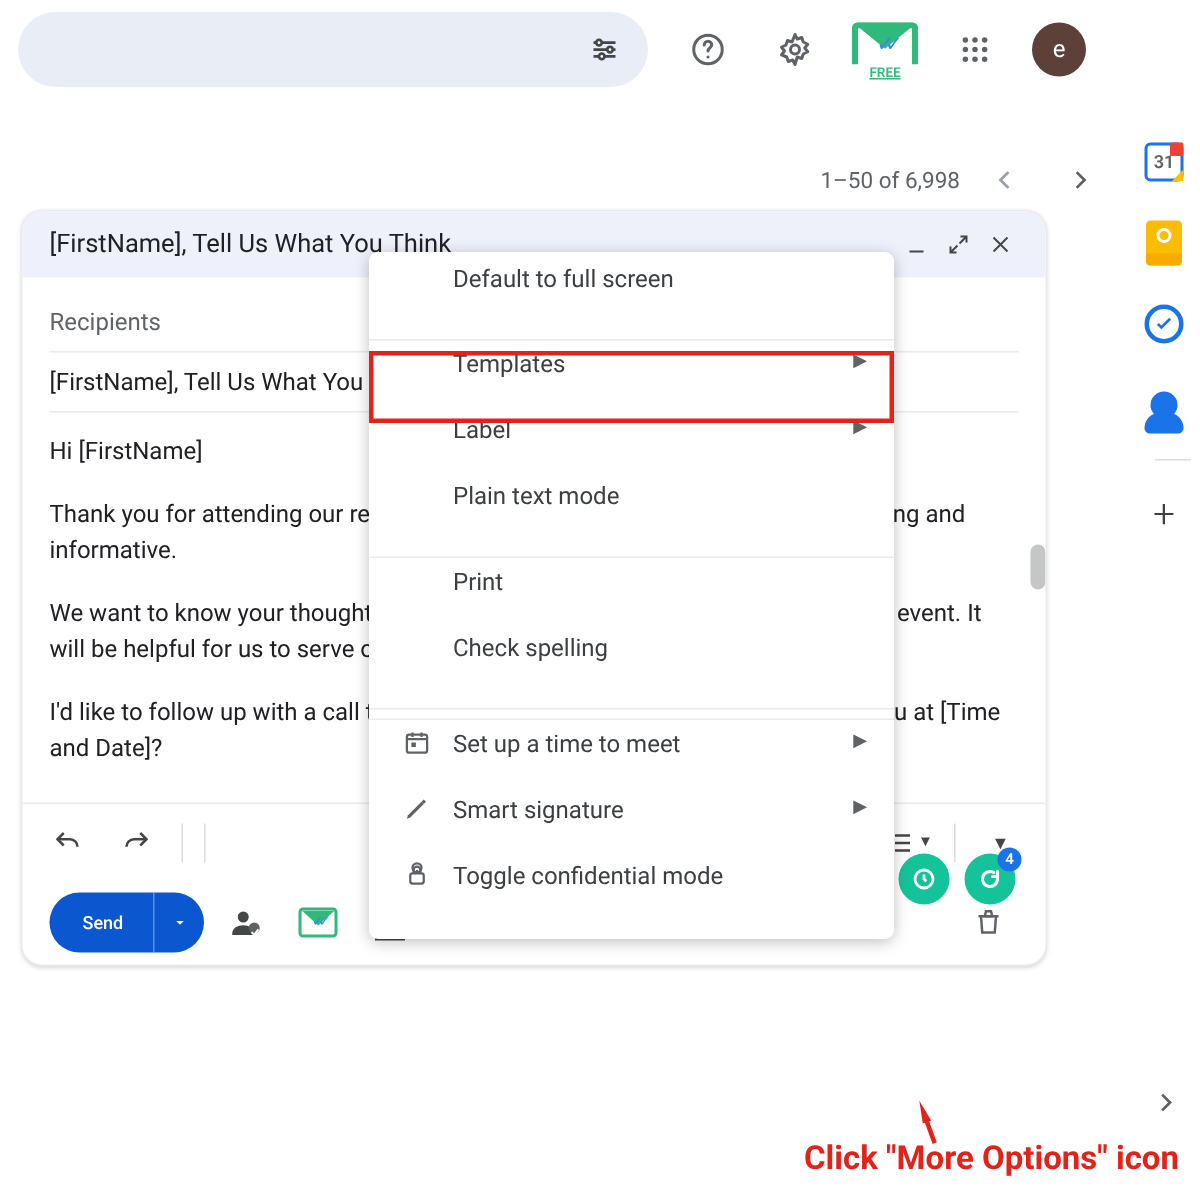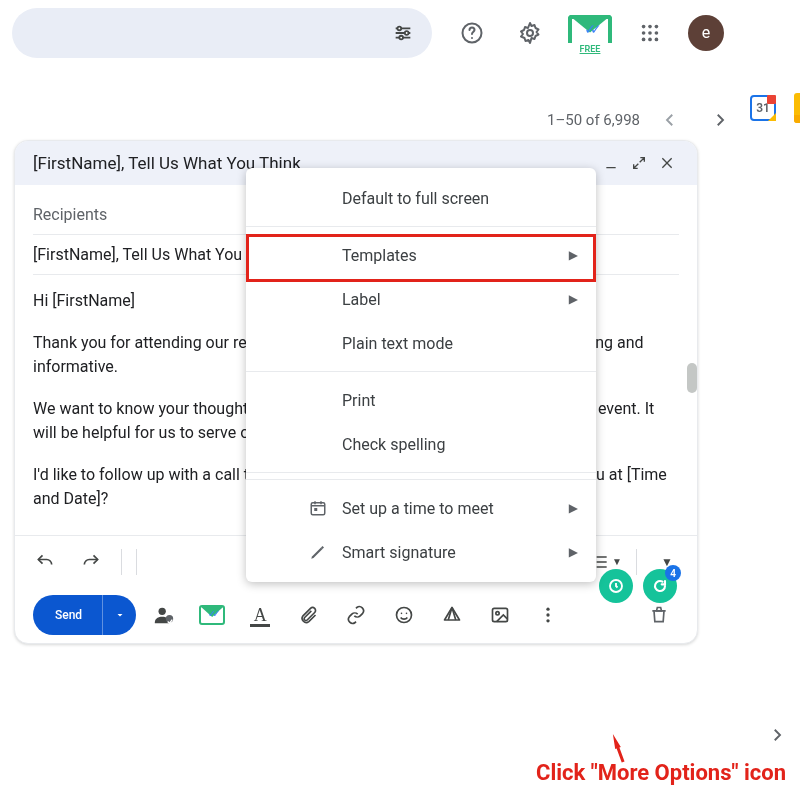--- a/index.html
+++ b/index.html
@@ -45,29 +45,29 @@
   .foot-icon.underline-top::after { content:''; position:absolute; bottom:8px; left:10px; right:10px; height:3px; background:#444746;}
   .foot-spacer { flex:1; }
   .foot-icon.trash { color:#5f6368;}
   .scrollbar-indicator { position:absolute; right:0; top:222px; width:10px; height:30px; background:#c4c7c5; border-radius:5px;}
   .green-bubble { width:34px; height:34px; border-radius:50%; background:#15c39a; color:#fff; display:flex; align-items:center; justify-content:center; position:relative;}
   .green-bubble .badge { position:absolute; top:-4px; right:-4px; width:16px; height:16px; border-radius:50%; background:#1a73e8; color:#fff; font-size:10px; display:flex; align-items:center; justify-content:center; font-weight:600;}
   .bubble-row { position:absolute; right:20px; top:428px; display:flex; gap:10px; }
 
   
   .menu { position:absolute; left:246px; top:168px; width:350px; background:#fff; border-radius:6px; box-shadow:0 2px 10px rgba(0,0,0,.25); padding:8px 0; z-index:50;}
-  .menu-item { display:flex; align-items:center; height:44px; font-size:16px; color:#3c4043; padding:0 22px; gap:14px; position:relative; cursor:pointer;margin-left:40px;}
+  .menu-item { display:flex; height:44px; font-size:16px; color:#3c4043; padding:0 22px; gap:14px; position:relative; cursor:pointer;}
   .menu-item .mi-icon { width:20px; display:flex; justify-content:center; color:#5f6368;}
   .menu-item .sub-arrow { position:absolute; right:18px; color:#5f6368; font-size:12px;}
   .menu-item.noicon { padding-left:56px;}
   .menu-sep { height:1px; background:#e8eaed; margin:6px 0;}
   .highlight-box { position:absolute; left:246px; top:234px; width:350px; height:48px; border:3px solid #e2231a; z-index:60; pointer-events:none;}
 
   
-  .siderail { position:absolute; right:6px; top:90px; width:44px; display:flex; flex-direction:row; gap:18px; align-items:flex-end;}
+  .siderail { position:absolute; right:6px; top:90px; width:44px; display:flex; flex-direction:column; gap:18px; align-items:flex-end;}
   .rail-icon { width:36px; height:36px; display:flex; align-items:center; justify-content:center; border-radius:50%; cursor:pointer; position:relative;}
   .cal { width:26px; height:26px; border:2px solid #1a73e8; border-radius:4px; background:#fff; position:relative; display:flex; align-items:center; justify-content:center; font-size:12px; font-weight:600; color:#5f6368;}
   .cal::before{content:''; position:absolute; top:-2px; right:-2px; width:9px; height:9px; background:#ea4335; border-radius:1px;}
   .cal::after{content:''; position:absolute; bottom:-2px; right:-2px; width:8px; height:8px; background:#fbbc04; clip-path:polygon(0 100%, 100% 0, 100% 100%);}
   .keep { width:24px; height:30px; background:#fbbc04; border-radius:3px 3px 3px 3px; position:relative;}
   .keep::after { content:''; position:absolute; bottom:0; left:0; right:0; height:8px; background:#f9ab00; border-radius:0 0 3px 3px;}
   .keep .bulb { position:absolute; top:5px; left:50%; transform:translateX(-50%); width:10px; height:10px; border:2px solid #fff; border-radius:50%;}
   .tasks-ic { width:26px; height:26px; border-radius:50%; border:3px solid #1a73e8; display:flex; align-items:center; justify-content:center; color:#1a73e8;}
   .contacts-ic { width:18px; height:18px; border-radius:50%; background:#1a73e8; position:relative;}
   .contacts-ic::after { content:''; position:absolute; top:14px; left:-4px; width:26px; height:14px; background:#1a73e8; border-radius:12px 12px 4px 4px;}
@@ -345,20 +345,31 @@
   <div class="menu-item">
     <span class="mi-icon">
         <svg width="18" height="18" viewBox="0 0 24 24" fill="currentColor">
           <path d="M3 21l3-1 12-12-2-2L4 18z"></path>
           <path d="M16 6l2 2 2-2-2-2z"></path>
         </svg>
       </span>
     <span>Smart signature</span>
       <span class="sub-arrow">▶</span>
   </div>
+  <div class="menu-item">
+    <span class="mi-icon">
+        <svg width="18" height="18" viewBox="0 0 24 24" fill="none" stroke="currentColor" stroke-width="2">
+          <rect x="6" y="11" width="12" height="9" rx="2"></rect>
+          <path d="M9 11V8a3 3 0 016 0v3"></path>
+          <circle cx="12" cy="6" r="4" fill="none"></circle>
+          <path d="M12 8v3"></path>
+        </svg>
+      </span>
+    <span>Toggle confidential mode</span>
+  </div>
 </div>
 <div class="highlight-box"></div>
 
 <div class="siderail">
   <div class="rail-icon">
       <div class="cal">
         <span>31</span>
       </div>
     </div>
   <div class="rail-icon">

